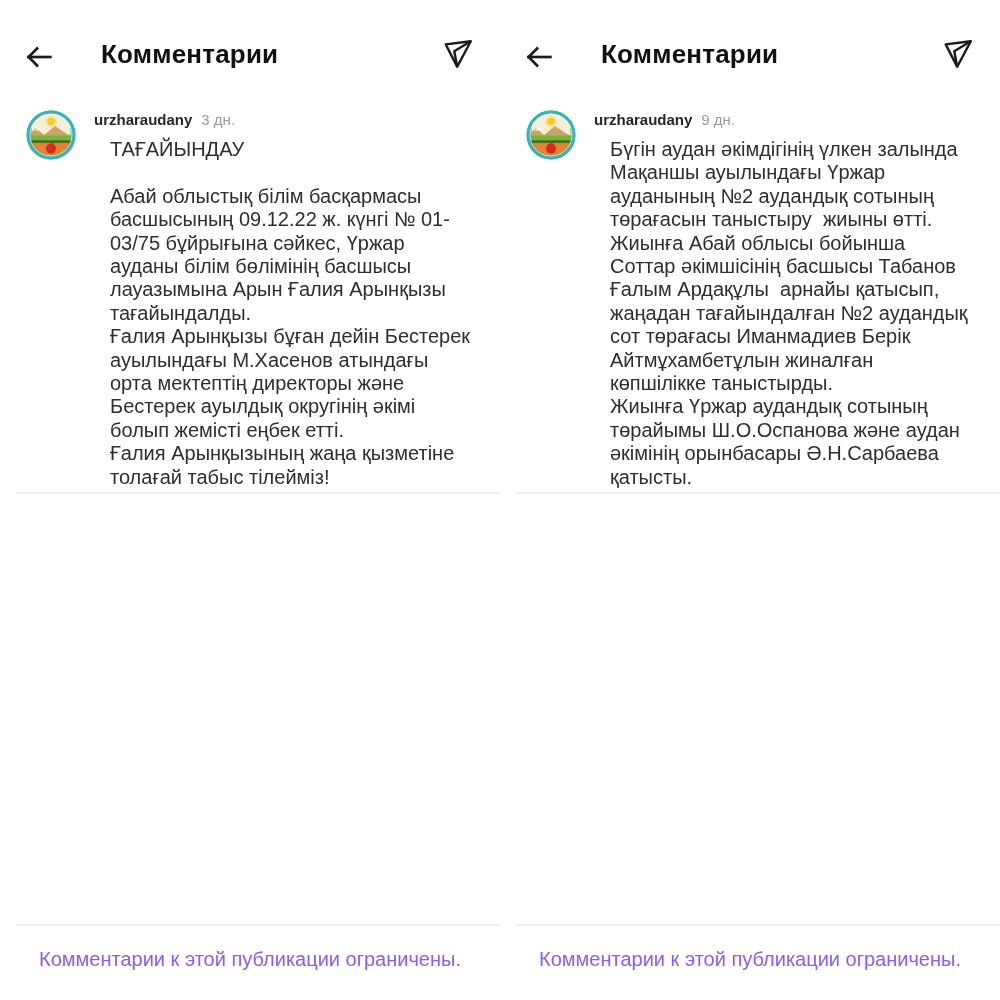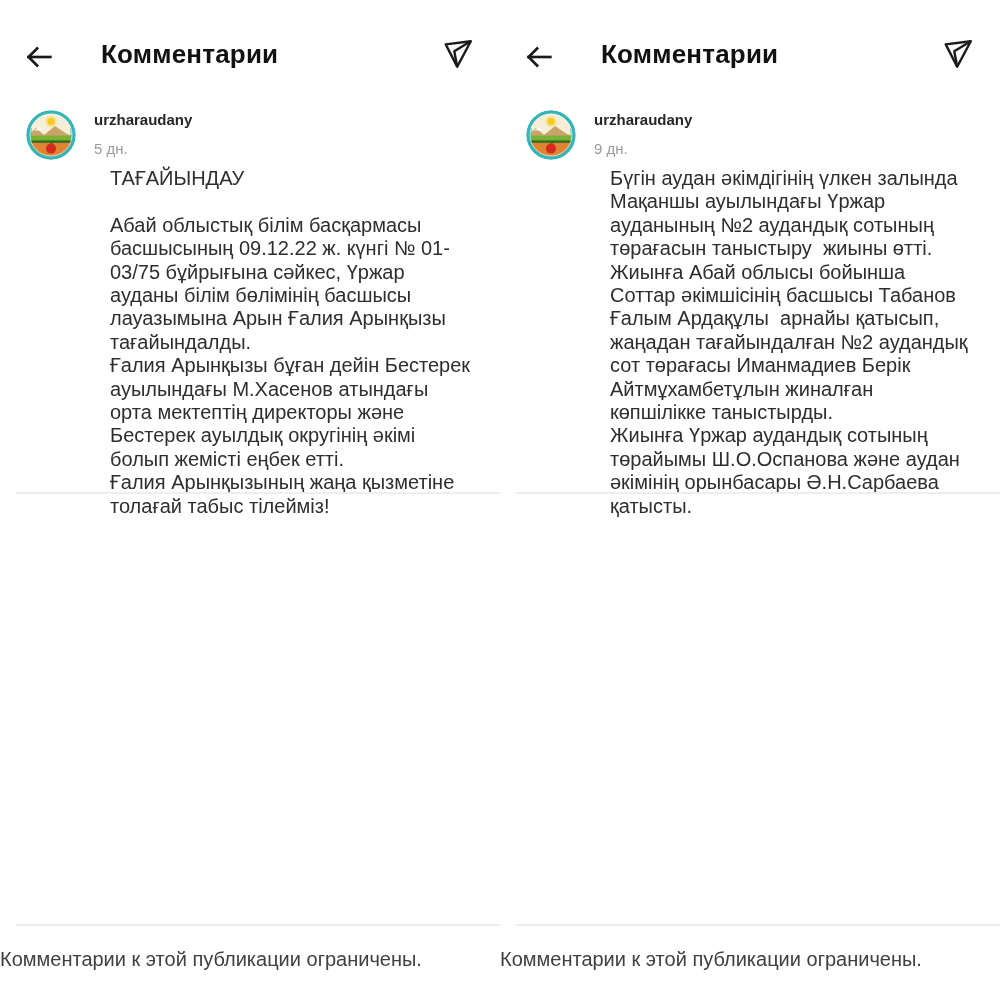--- a/index.html
+++ b/index.html
@@ -13,32 +13,32 @@
               background:none; border:none; cursor:pointer; }
   .hdr-title { position:absolute; left:101px; top:39px; font-size:26px; line-height:30px;
                font-weight:700; color:#111; letter-spacing:0.2px; }
   .share-btn { position:absolute; right:24px; top:37px; width:34px; height:34px;
                background:none; border:none; cursor:pointer; }
 
   
   .comment { position:absolute; top:110px; left:26px; right:24px; display:flex; gap:18px; }
   .avatar { flex:0 0 50px; width:50px; height:50px; border-radius:50%; overflow:hidden; cursor:pointer; }
   .comment-main { flex:1; min-width:0; max-width:380px; }
-  .user-row { display:flex; align-items:baseline; gap:9px; line-height:20px;flex-direction:column; }
+  .user-row { display:flex; align-items:baseline; gap:9px; line-height:20px; }
   .username { font-size:15px; font-weight:700; color:#262626; cursor:pointer; }
   .timestamp { font-size:15px; color:#9a9a9a; }
   .comment-text { margin-top:8px; font-size:20px; line-height:23.4px; color:#2e2e2e;
                   white-space:pre-wrap; overflow-wrap:break-word;margin-left:16px; }
 
   
   .divider { position:absolute; left:16px; right:0; height:2px; background:#eeeeee; }
   .comment-divider { top:492px; }
   .footer-divider { top:924px; }
-  .footer-note { position:absolute; top:948px; left:0; right:0; 
-                 font-size:20px; color:#404040; }
+  .footer-note { position:absolute; top:948px; left:0; right:0; text-align:center;
+                 font-size:20px; color:#8b5cf6; }
 
   svg.icon { display:block; }
 </style>
 </head>
 <body>
 
 <div class="app">
 
   <section class="panel">
     <button class="back-btn" aria-label="back">
@@ -81,21 +81,21 @@
             <circle cx="25" cy="38.6" r="5" fill="#d62a1c"></circle>
             <path d="M25 34.2q1.4-2.2 3.6-2.4" stroke="#2f6e1f" stroke-width="1.3" fill="none"></path>
           </g>
           <circle cx="25" cy="25" r="23" fill="none" stroke="#35b5b5" stroke-width="3.4"></circle>
           <circle cx="25" cy="25" r="21" fill="none" stroke="#ffffff" stroke-width="0.9" opacity="0.7"></circle>
         </svg>
       </div>
       <div class="comment-main">
         <div class="user-row">
           <span class="username">urzharaudany</span>
-          <span class="timestamp">5 дн.</span>
+          <span class="timestamp">3 дн.</span>
         </div>
         <div class="comment-text">ТАҒАЙЫНДАУ
 
 Абай облыстық білім басқармасы басшысының 09.12.22 ж. күнгі № 01-03/75 бұйрығына сәйкес, Үржар ауданы білім бөлімінің басшысы лауазымына Арын Ғалия Арынқызы тағайындалды.
 Ғалия Арынқызы бұған дейін Бестерек ауылындағы М.Хасенов атындағы орта мектептің директоры және Бестерек ауылдық округінің әкімі болып жемісті еңбек етті.
 Ғалия Арынқызының жаңа қызметіне толағай табыс тілейміз!</div>
       </div>
     </div>
 
     <div class="divider comment-divider"></div>

